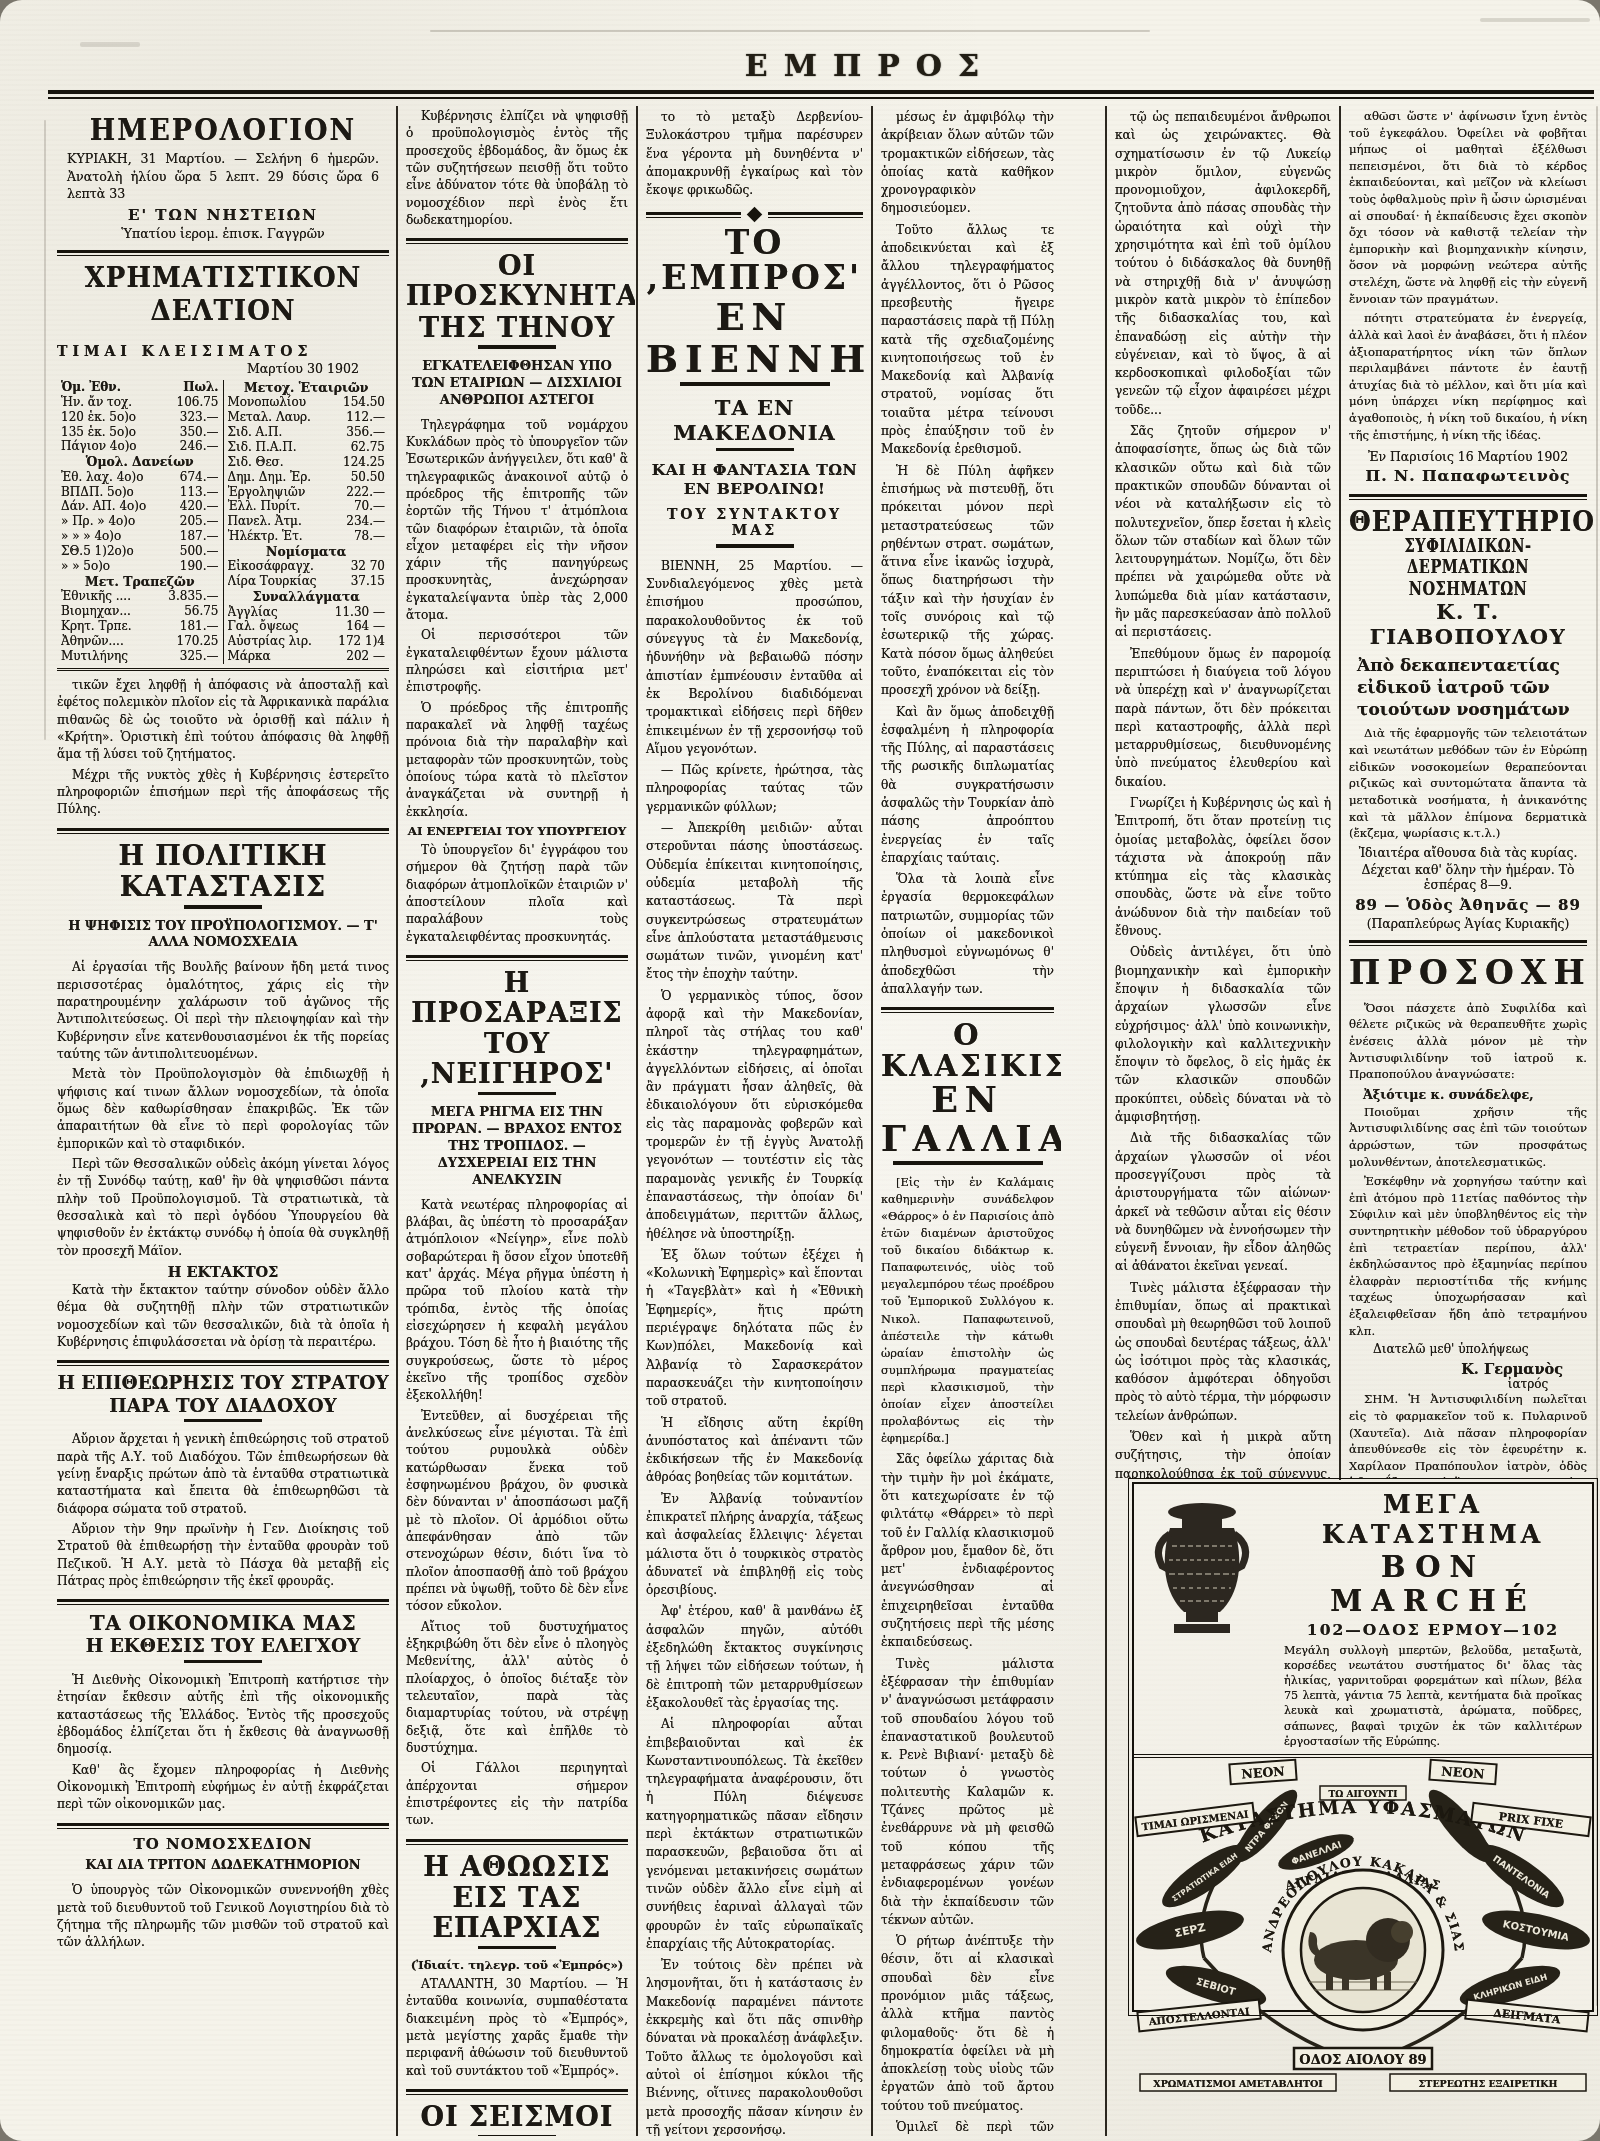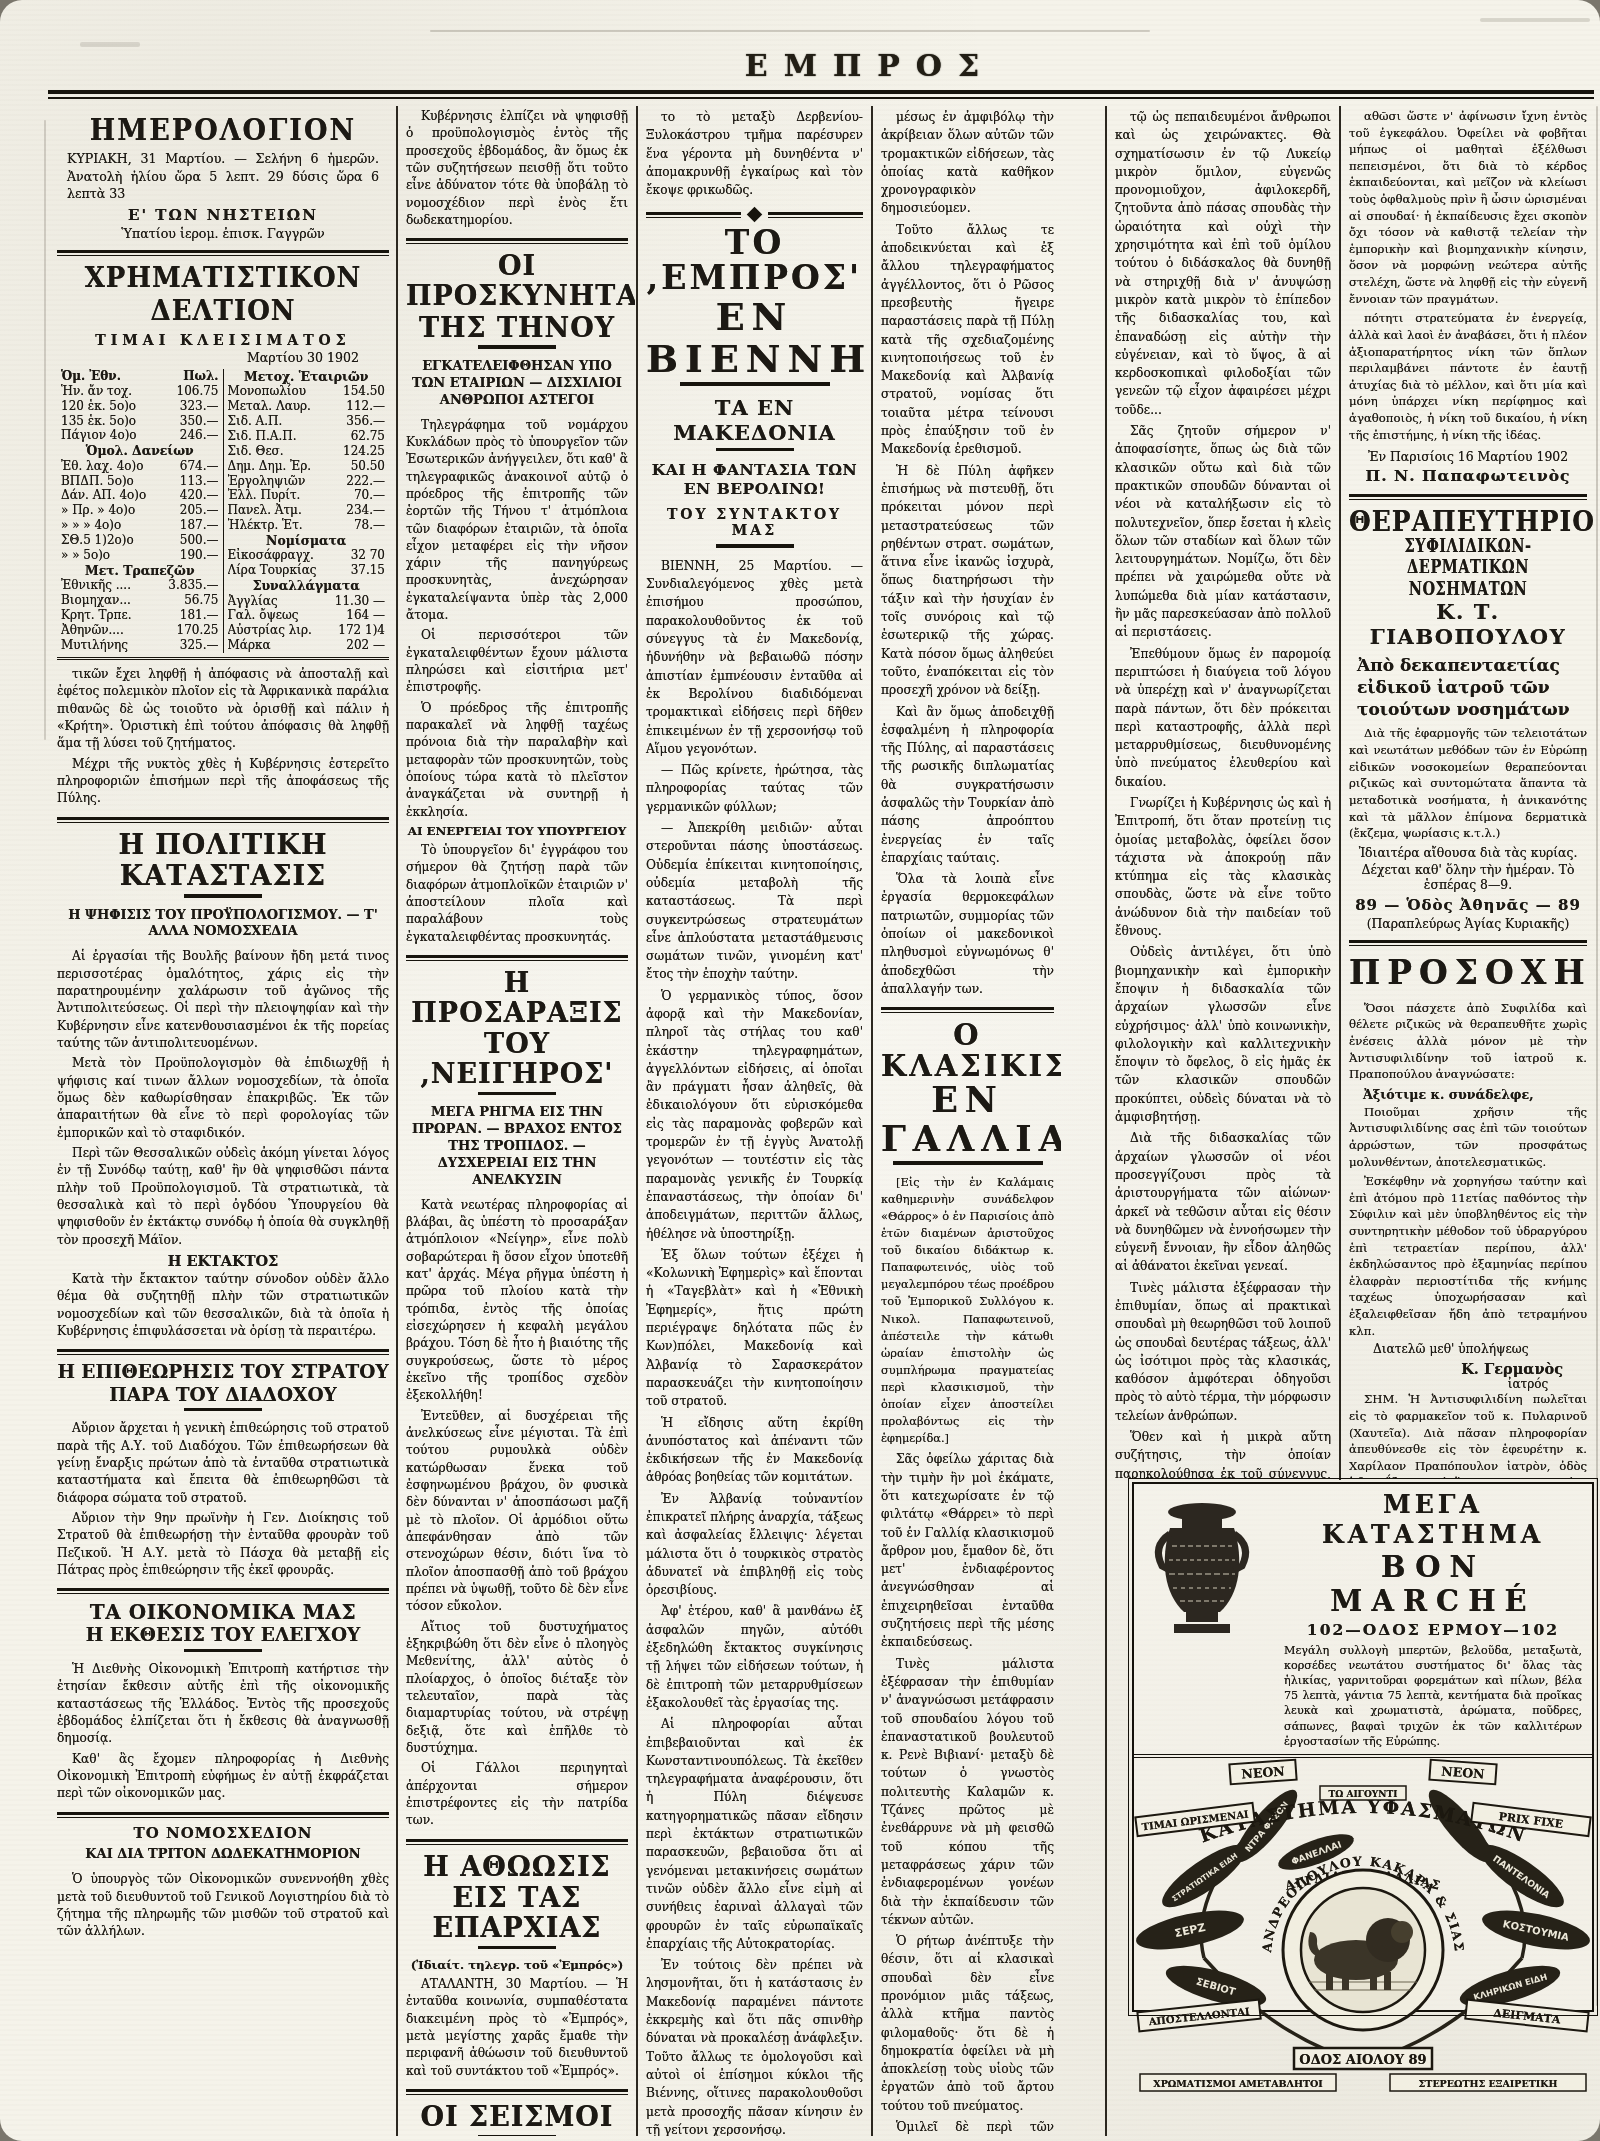--- a/index.html
+++ b/index.html
@@ -39,21 +39,21 @@
   .vhead1{font-size:33px;font-weight:700;letter-spacing:3px;text-align:center;line-height:1.05;}
   .vhead2{font-size:38px;font-weight:700;letter-spacing:7px;text-align:center;line-height:1.1;}
   .vdeck1{font-size:21px;font-weight:700;text-align:center;letter-spacing:1px;margin-top:8px;}
   .vdeck2{font-size:15.5px;font-weight:700;text-align:center;letter-spacing:.5px;margin-top:6px;}
   .byline{font-size:14px;font-weight:700;text-align:center;letter-spacing:3px;margin:8px 0 6px;}
   .cal-title{font-size:27px;font-weight:700;text-align:center;letter-spacing:2px;transform:scaleY(1.12);margin-top:6px;}
   .cal-text{font-size:12.6px;line-height:1.4;text-align:justify;margin:5px 10px 2px;}
   .cal-feast{font-size:15px;font-weight:700;text-align:center;letter-spacing:2px;margin-top:3px;}
   .cal-saint{font-size:12.6px;text-align:center;margin:2px 0 6px;}
   .x-title{font-size:26px;font-weight:700;text-align:center;letter-spacing:1px;transform:scaleY(1.1);margin-top:8px;}
-  .x-sub{font-size:14px;font-weight:700;text-align:center;letter-spacing:5px;margin-top:8px;}
+  .x-sub{font-size:14px;font-weight:700;letter-spacing:5px;margin-top:19px;}
   .x-date{font-size:12.6px;text-align:right;padding-right:30px;margin:2px 0;}
   .xch{display:flex;border-bottom:3px double #17140d;padding:2px 0 4px;margin-bottom:6px;}
   .xc{flex:1 1 50%;min-width:0;padding:0 4px;}
   .xc+ .xc{border-left:1.5px solid #17140d;}
   .xrow{display:flex;justify-content:space-between;gap:4px;font-size:12px;line-height:1.24;white-space:nowrap;overflow:hidden;}
   .xrow.xhdr{display:block;text-align:center;font-weight:700;font-size:12.4px;}
   .xrow.xhdr2{font-weight:700;}
   .dateline{text-align:center;font-size:12.4px;margin-top:6px;}
   .sig{text-align:center;font-weight:700;font-size:15.5px;letter-spacing:1px;margin:2px 0 4px;}
   .ad-title{font-size:25px;font-weight:700;text-align:center;letter-spacing:1px;transform:scaleY(1.08);margin-top:4px;}

